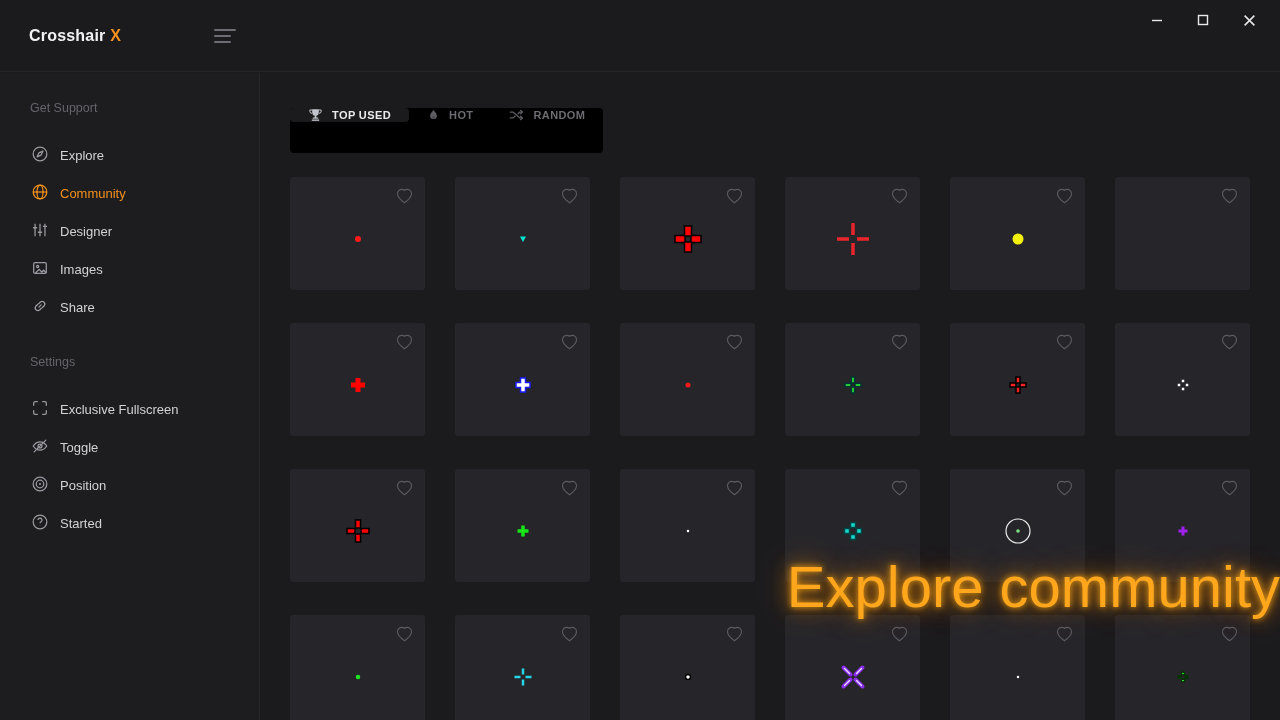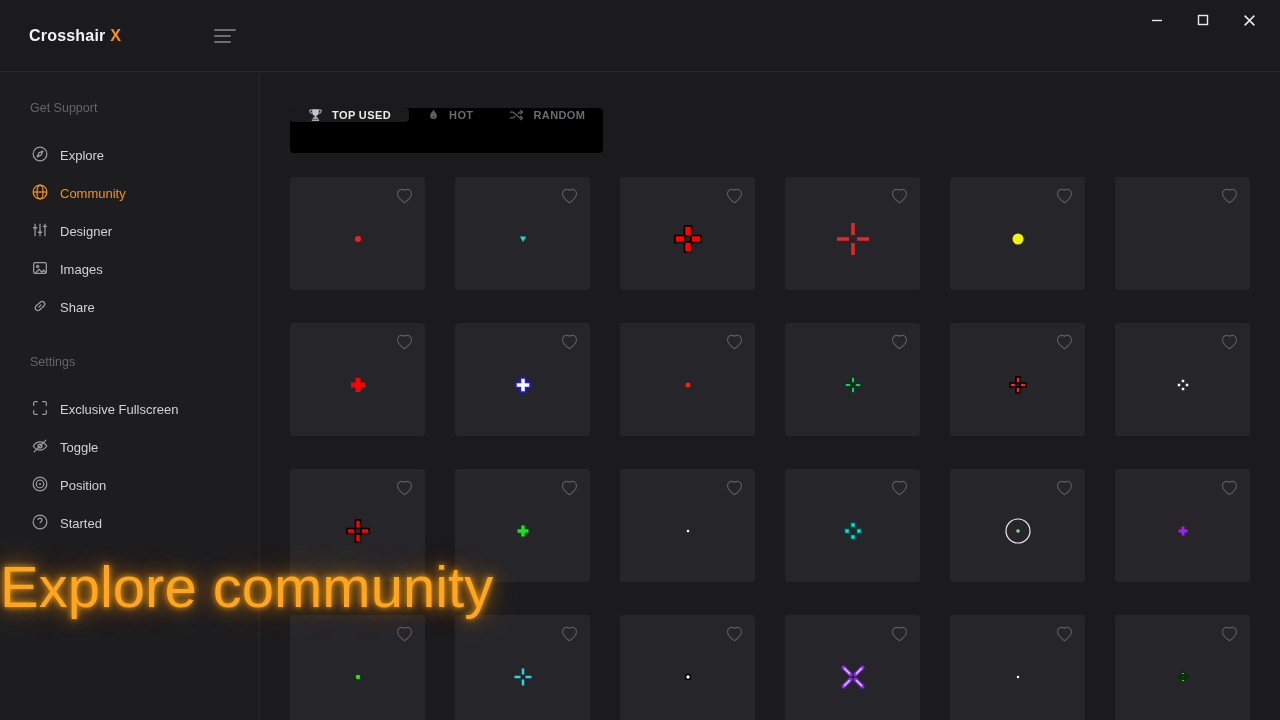--- a/index.html
+++ b/index.html
@@ -55,21 +55,21 @@
   .grid {
     position:absolute; top:104px; left:29px;
     display:grid; grid-template-columns:repeat(6,135px);
     grid-auto-rows:113px; gap:33px 30px;
   }
   .card { position:relative; background:#26262a; border-radius:3px; cursor:pointer; }
   .heart { position:absolute; top:8px; right:10px; width:21px; height:21px; color:#5a5a60; cursor:pointer; }
   .ch { position:absolute; left:50%; top:55%; transform:translate(-50%,-50%); width:48px; height:48px; pointer-events:none; }
   
   .overlay-text {
-    position:absolute; left:0; top:553px; width:1280px; text-align:left;
+    position:absolute; left:0; top:553px; width:1280px; text-align:right;
     font-size:58px; color:var(--glow,#ffa61c); z-index:20; pointer-events:none;
     text-shadow:0 0 6px rgba(255,170,20,.9), 0 0 18px rgba(255,150,0,.75), 0 0 36px rgba(255,140,0,.45);
   }
   svg { display:block; }
 </style>
 </head>
 <body>
 
 <div class="titlebar">
   <div class="logo">

